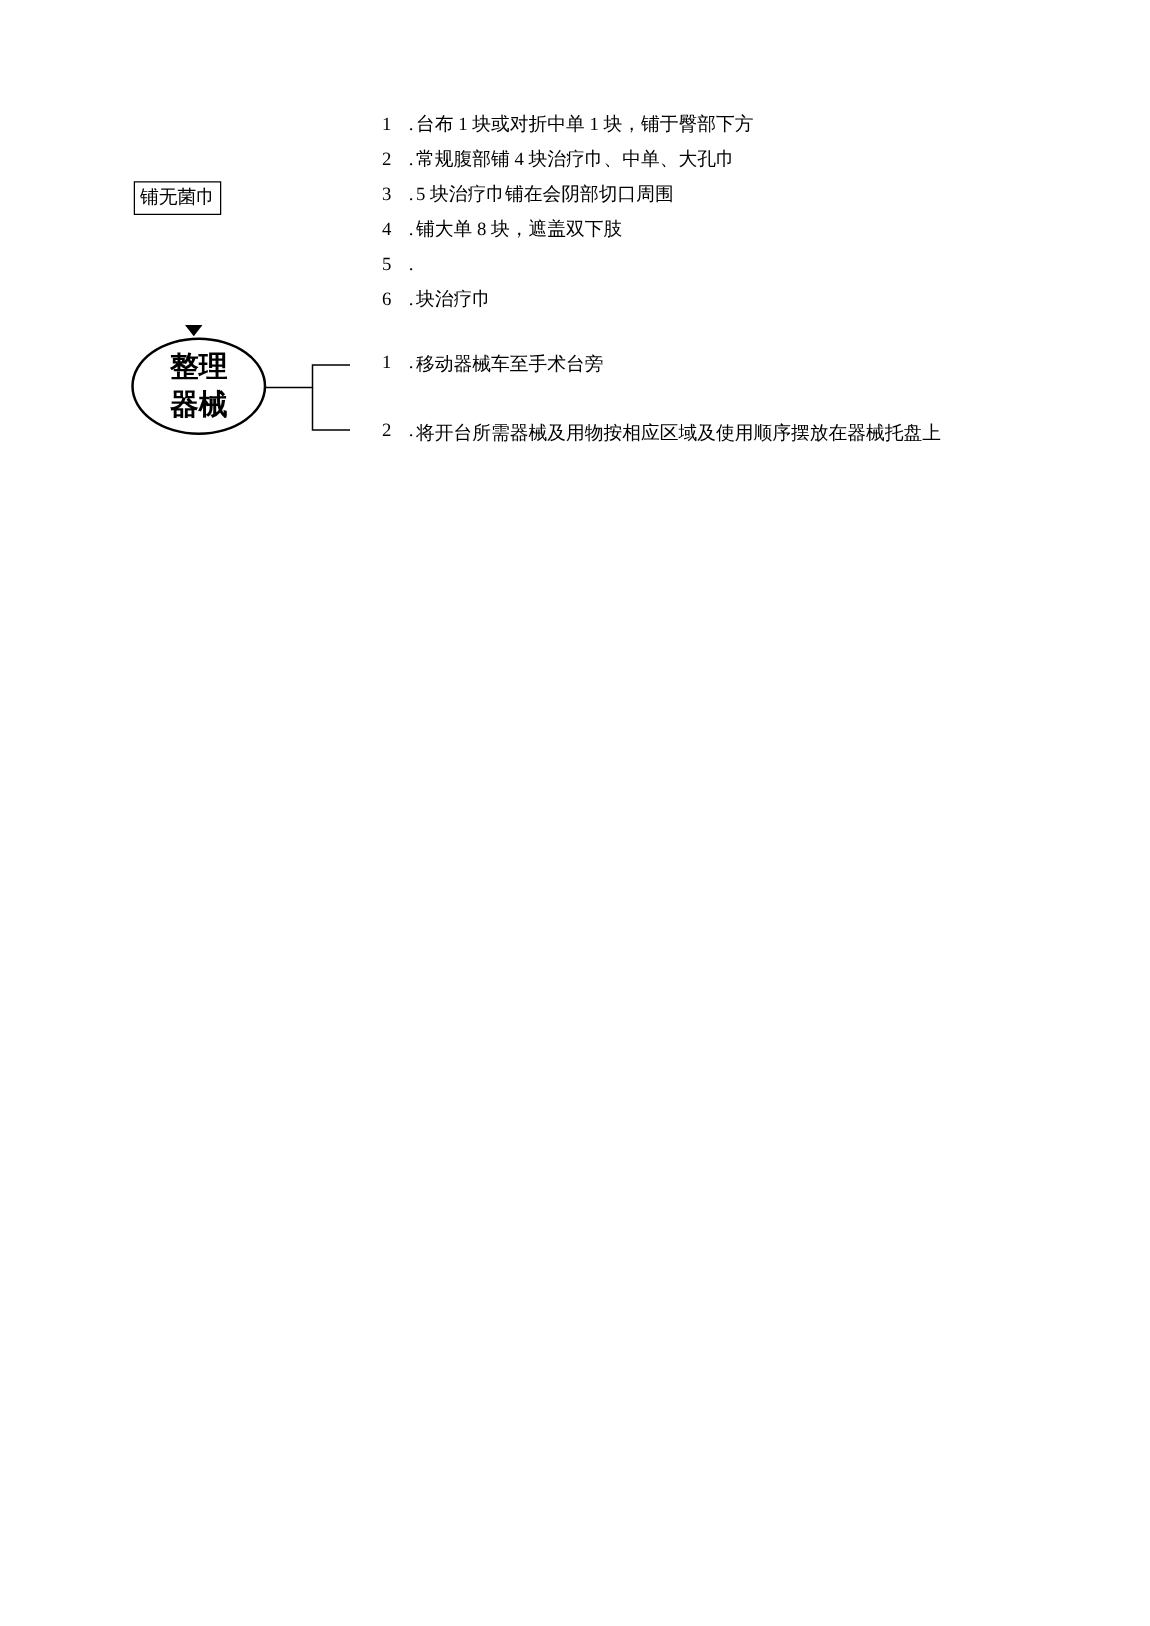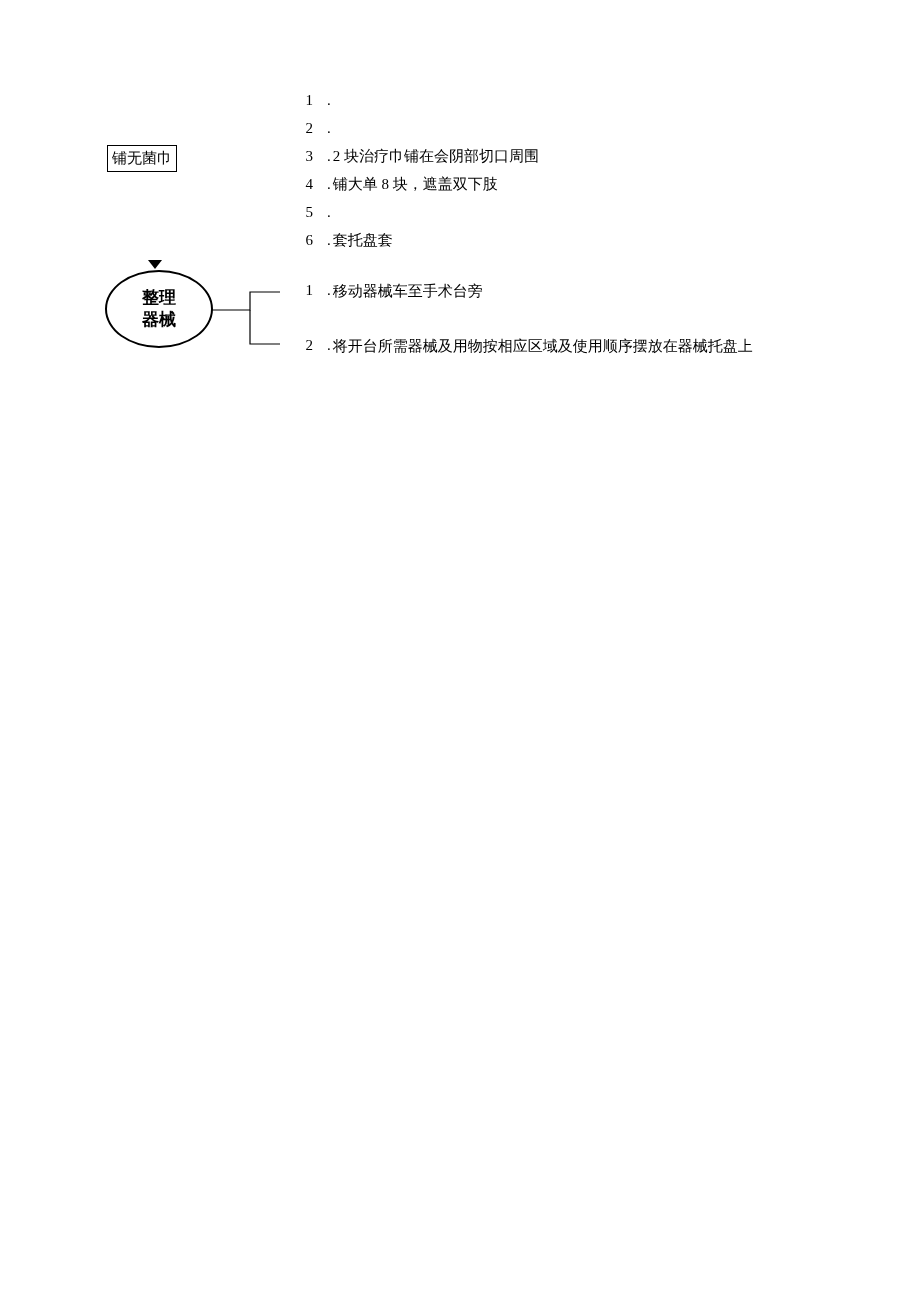--- a/index.html
+++ b/index.html
@@ -25,21 +25,21 @@
       position: absolute;
       border: 2px solid #000;
       border-radius: 50%;
       background: #fff;
       display: flex;
       align-items: center;
       justify-content: center;
       text-align: center;
       line-height: 1.3;
       font-weight: bold;
-      font-size: 17px;
+      font-size: 23px;
     }
     .list1 {
       position: absolute;
       left: 295px;
       top: 86px;
       line-height: 28px;
     }
     .list2 {
       position: absolute;
       left: 295px;
@@ -65,43 +65,45 @@
 <div class="page">
 
   <div class="rect-node" style="left:107px; top:145px;">
     <span>铺无菌巾</span>
   </div>
 
   <div class="list1">
     <div class="list-row">
       <span class="num">1</span>
       <span class="dot">.</span>
+      <span class="txt">台布 1 块或对折中单 1 块，铺于臀部下方</span>
     </div>
     <div class="list-row">
       <span class="num">2</span>
       <span class="dot">.</span>
+      <span class="txt">常规腹部铺 4 块治疗巾、中单、大孔巾</span>
     </div>
     <div class="list-row">
       <span class="num">3</span>
       <span class="dot">.</span>
-      <span class="txt">2 块治疗巾铺在会阴部切口周围</span>
+      <span class="txt">5 块治疗巾铺在会阴部切口周围</span>
     </div>
     <div class="list-row">
       <span class="num">4</span>
       <span class="dot">.</span>
       <span class="txt">铺大单 8 块，遮盖双下肢</span>
     </div>
     <div class="list-row">
       <span class="num">5</span>
       <span class="dot">.</span>
     </div>
     <div class="list-row">
       <span class="num">6</span>
       <span class="dot">.</span>
-      <span class="txt">套托盘套</span>
+      <span class="txt">块治疗巾</span>
     </div>
   </div>
 
   <div class="ellipse-node" style="left:105px; top:270px; width:108px; height:78px;">
     <span style="white-space:pre-line;">整理
 器械</span>
   </div>
 
   <div class="tick" style="left:155px; top:266px; transform:none; width:0;height:0;border:none;">
     <svg width="14" height="10" style="position:absolute; left:-7px; top:-6px;">

